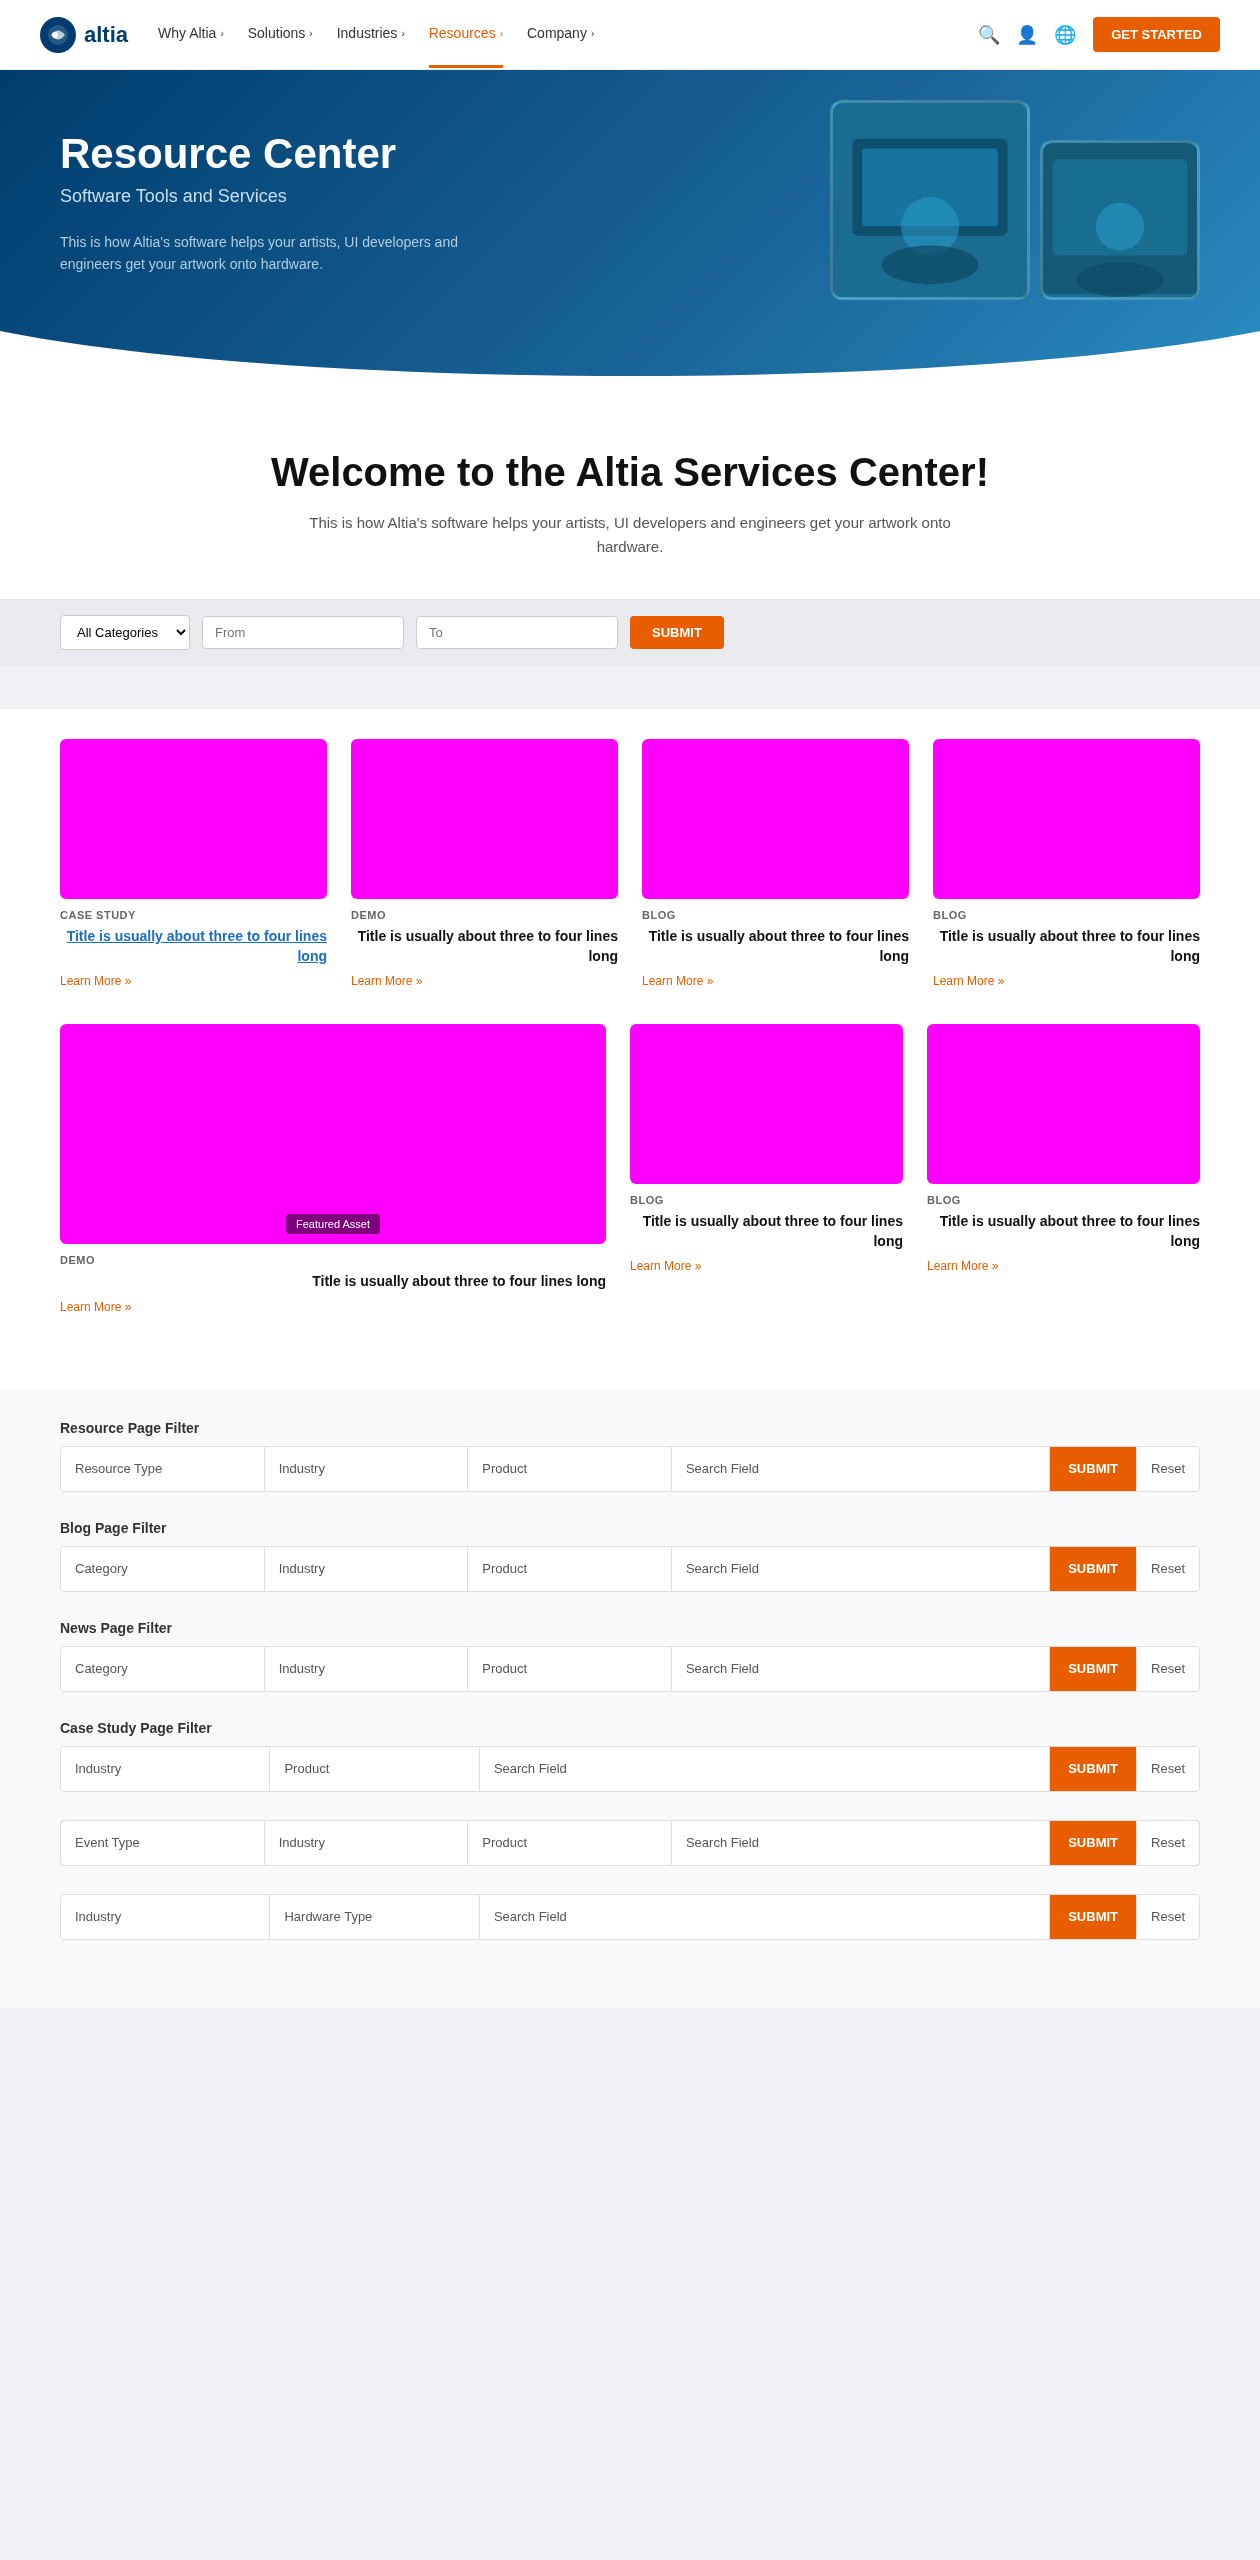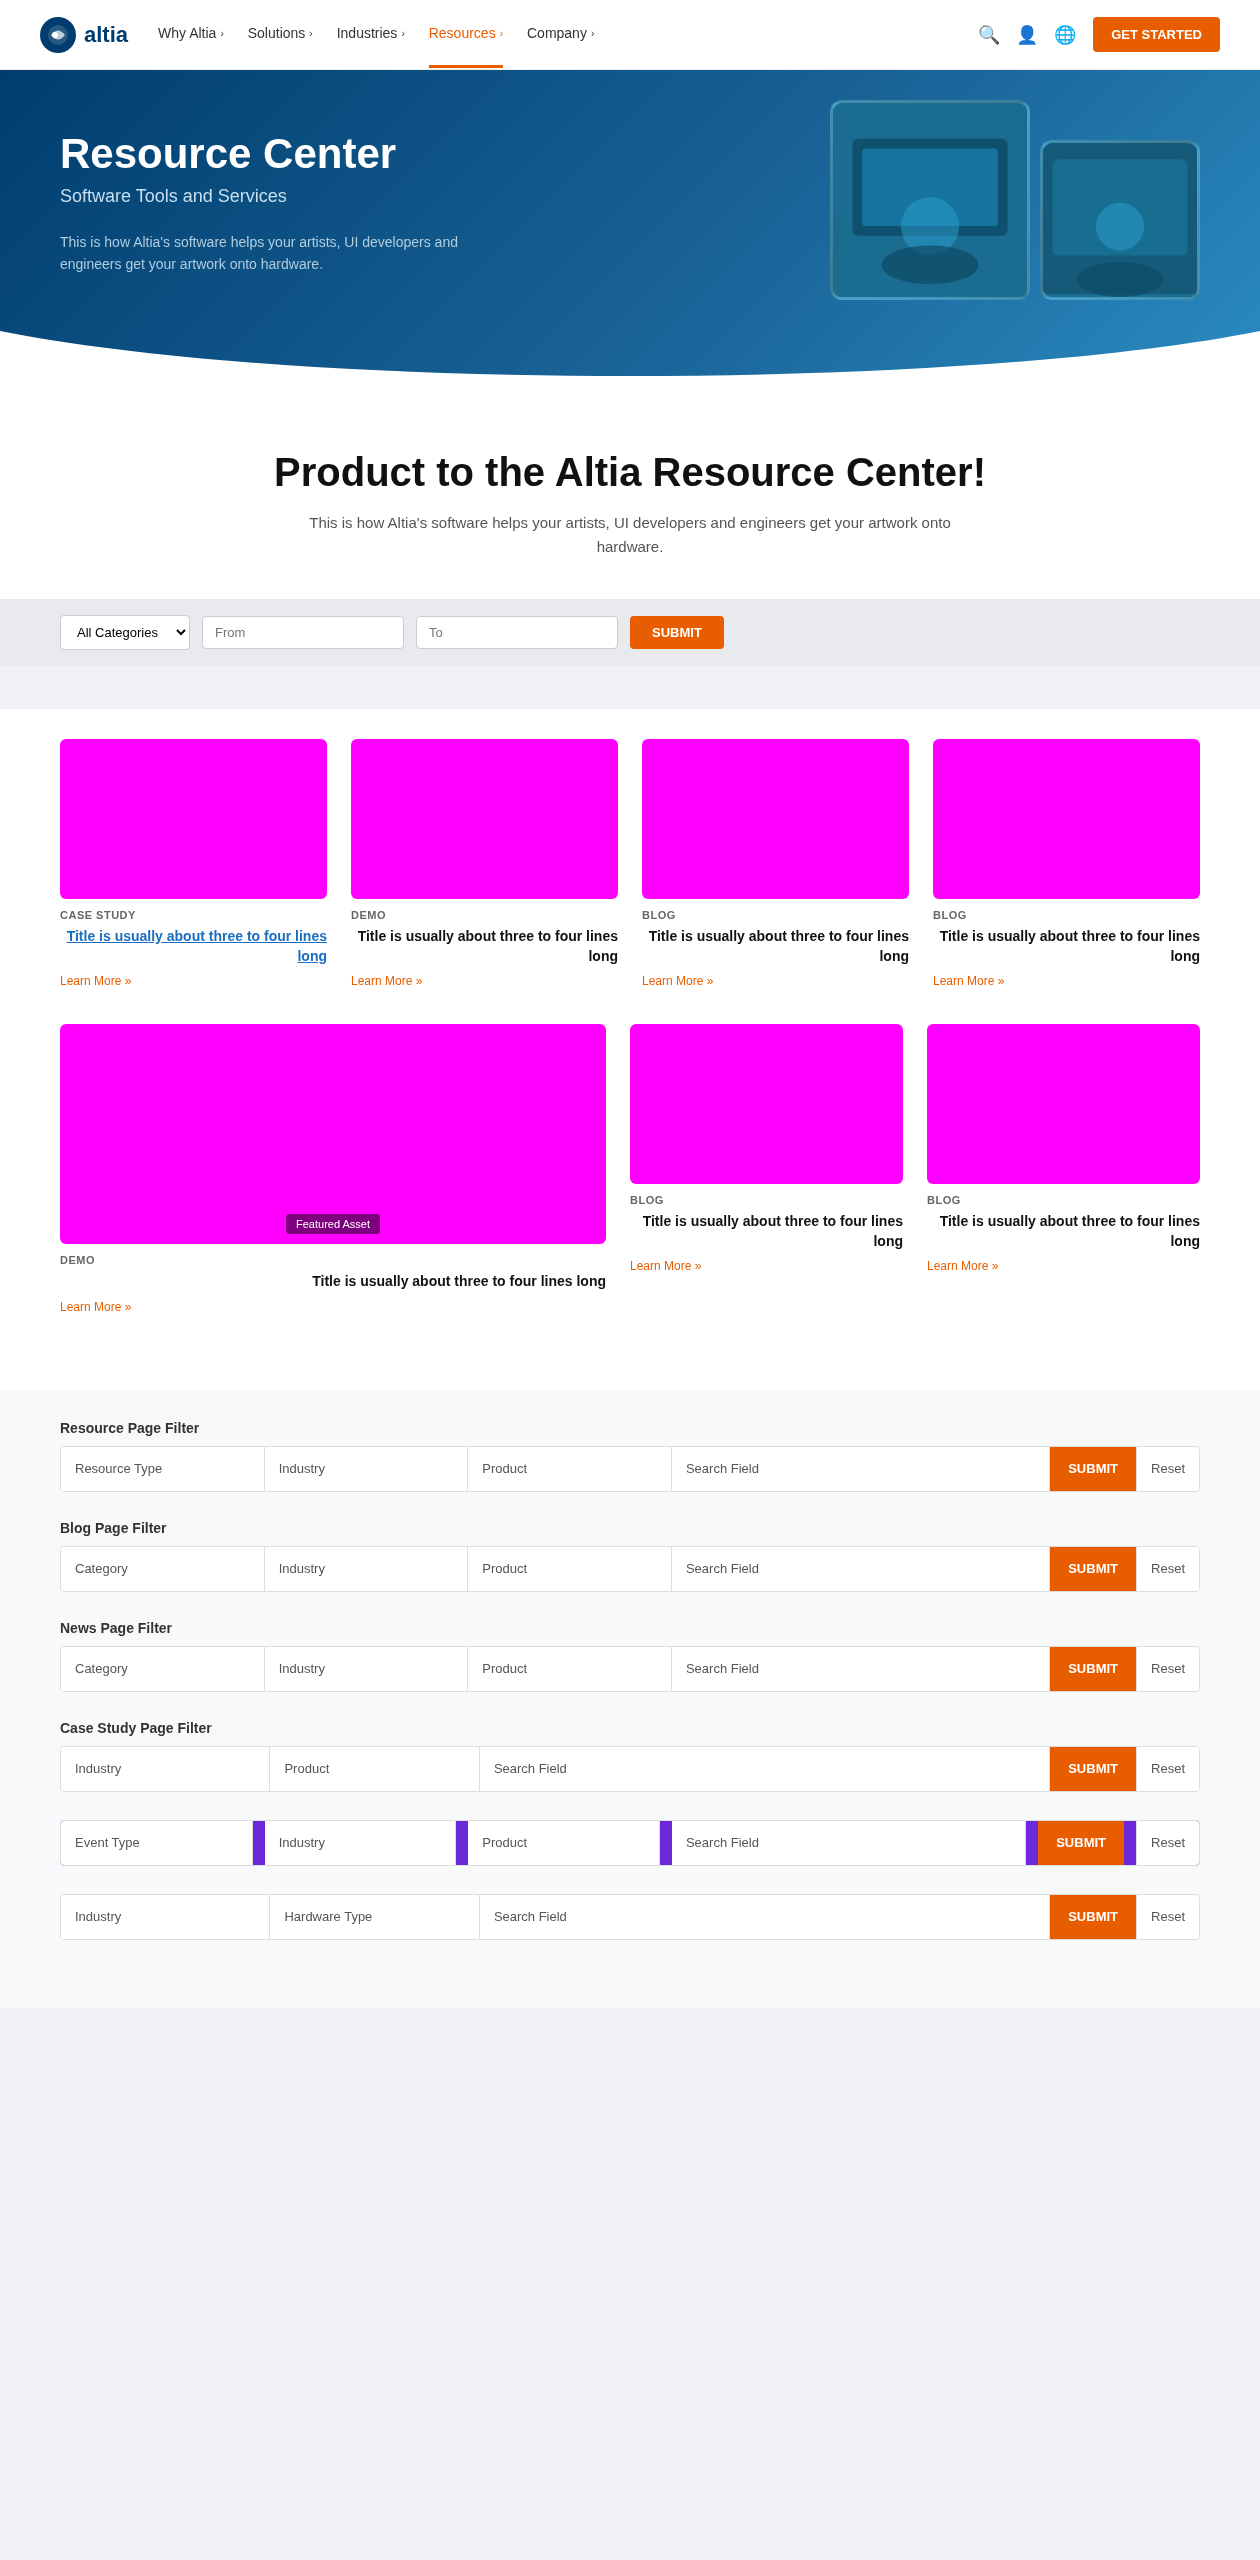--- a/index.html
+++ b/index.html
@@ -375,21 +375,21 @@
   </div>
 
   <div class="hero-wave">
     <svg viewBox="0 0 1260 60" preserveAspectRatio="none" style="width:100%;height:60px;display:block;">
       <path d="M0,0 C300,60 960,60 1260,0 L1260,60 L0,60 Z" fill="#fff"></path>
     </svg>
   </div>
 </div>
 
 <div class="welcome-section">
-  <h2 class="welcome-title">Product to the Altia Resource Center!</h2>
+  <h2 class="welcome-title">Welcome to the Altia Services Center!</h2>
   <p class="welcome-desc">This is how Altia's software helps your artists, UI developers and engineers get your artwork onto hardware.</p>
 </div>
 
 <div class="filter-bar">
   <select class="filter-select">
     <option>All Categories</option>
   </select>
   <input class="filter-input" type="text" placeholder="From" style="">
   <input class="filter-input" type="text" placeholder="To" style="">
   <button class="filter-submit">SUBMIT</button>
@@ -490,21 +490,21 @@
     <div style="display:flex;border:1px solid #ddd;border-radius:4px;overflow:hidden;background:#fff;">
       <div class="filter-row-cell">Industry</div>
       <div class="filter-row-cell">Product</div>
       <div class="filter-row-cell search-wide" style="flex:3;">Search Field</div>
       <button class="filter-row-submit">SUBMIT</button>
       <button class="filter-row-reset">Reset</button>
     </div>
   </div>
 
   <div class="filter-group">
-    <div style="display:flex;border:1px solid #ddd;border-radius:4px;overflow:hidden;background:#6d28d9;gap:12px;">
+    <div style="display:flex;border:1px solid #ddd;border-radius:4px;overflow:hidden;background:#22c55e;">
       <div class="filter-row-cell">Event Type</div>
       <div class="filter-row-cell">Industry</div>
       <div class="filter-row-cell">Product</div>
       <div class="filter-row-cell search-wide">Search Field</div>
       <button class="filter-row-submit">SUBMIT</button>
       <button class="filter-row-reset">Reset</button>
     </div>
   </div>
 
   <div class="filter-group">

